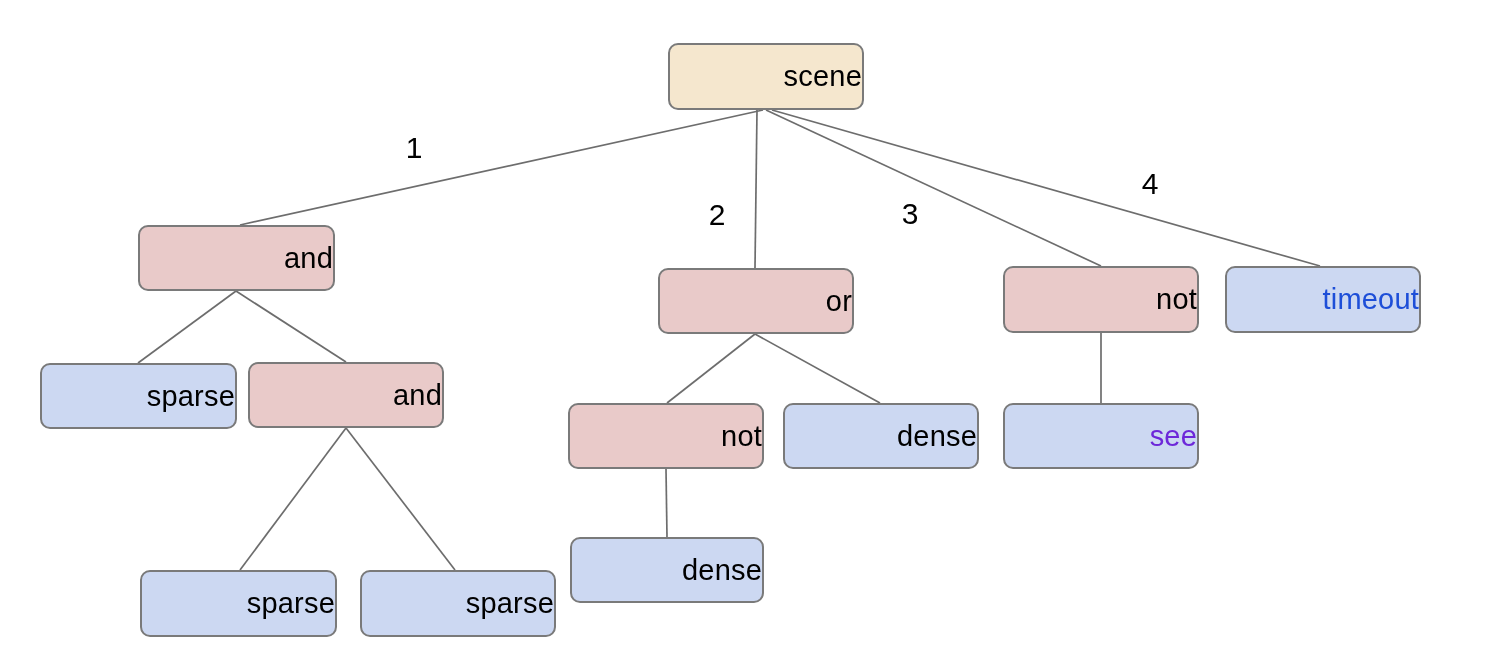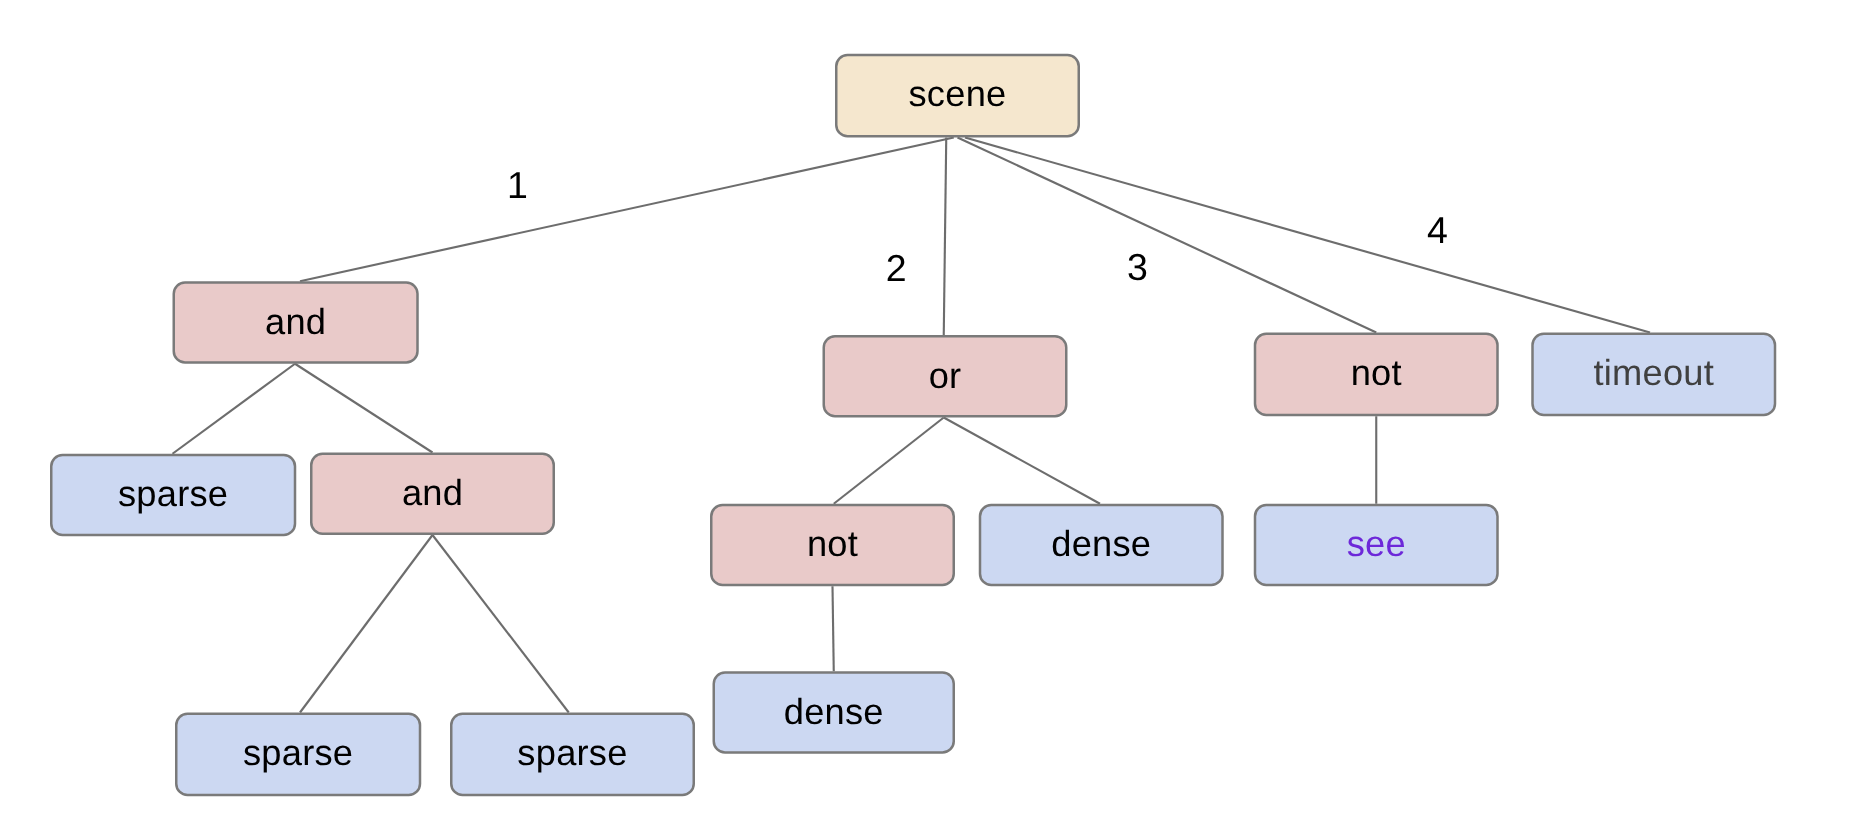--- a/index.html
+++ b/index.html
@@ -21,21 +21,21 @@
     top: 0;
     z-index: 1;
   }
   .node {
     position: absolute;
     box-sizing: border-box;
     border: 2px solid #7a7a7a;
     border-radius: 10px;
     display: flex;
     align-items: center;
-    justify-content: center;
+    justify-content: flex-end;
     font-size: 29px;
     color: #000000;
     z-index: 2;
     letter-spacing: 0.2px;
   }
   .edge-label {
     font-size: 30px;
     fill: #000000;
     font-family: "Liberation Sans", sans-serif;
   }
@@ -67,21 +67,21 @@
     </div>
     <div class="node" style="left: 138px; top: 225px; width: 197px; height: 66px; background: rgb(233, 202, 201); border-color: rgb(122, 122, 122); color: rgb(0, 0, 0);">
       <span>and</span>
     </div>
     <div class="node" style="left: 658px; top: 268px; width: 196px; height: 66px; background: rgb(233, 202, 201); border-color: rgb(122, 122, 122); color: rgb(0, 0, 0);">
       <span>or</span>
     </div>
     <div class="node" style="left: 1003px; top: 266px; width: 196px; height: 67px; background: rgb(233, 202, 201); border-color: rgb(122, 122, 122); color: rgb(0, 0, 0);">
       <span>not</span>
     </div>
-    <div class="node" style="left: 1225px; top: 266px; width: 196px; height: 67px; background: rgb(204, 216, 242); border-color: rgb(122, 122, 122); color: #404040;">
+    <div class="node" style="left: 1225px; top: 266px; width: 196px; height: 67px; background: rgb(204, 216, 242); border-color: rgb(122, 122, 122); color: #1d4ed8;">
       <span>timeout</span>
     </div>
     <div class="node" style="left: 40px; top: 363px; width: 197px; height: 66px; background: rgb(204, 216, 242); border-color: rgb(122, 122, 122); color: rgb(0, 0, 0);">
       <span>sparse</span>
     </div>
     <div class="node" style="left: 248px; top: 362px; width: 196px; height: 66px; background: rgb(233, 202, 201); border-color: rgb(122, 122, 122); color: rgb(0, 0, 0);">
       <span>and</span>
     </div>
     <div class="node" style="left: 568px; top: 403px; width: 196px; height: 66px; background: rgb(233, 202, 201); border-color: rgb(122, 122, 122); color: rgb(0, 0, 0);">
       <span>not</span>

